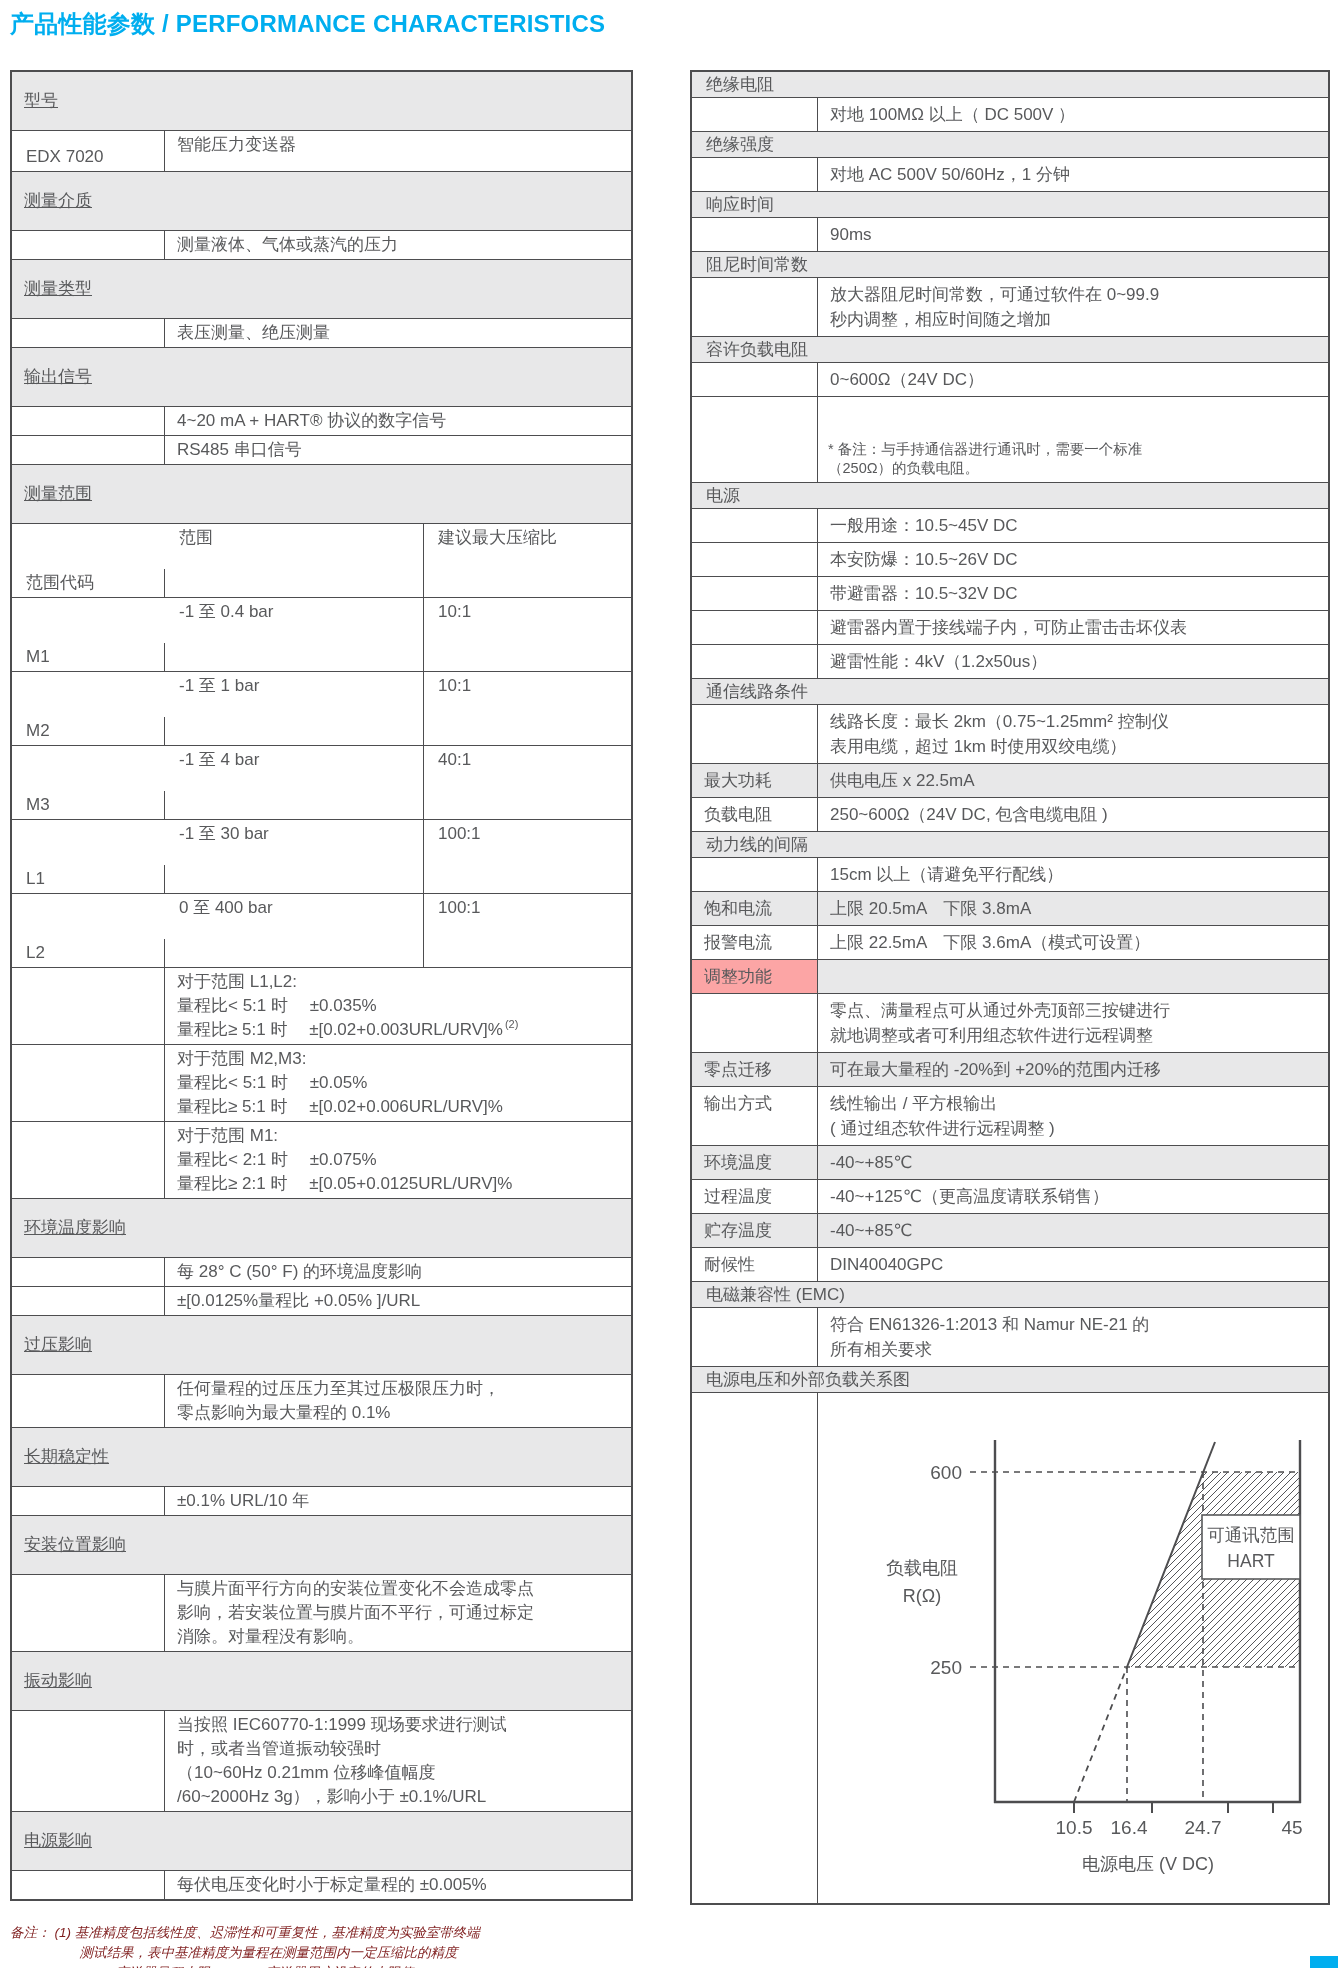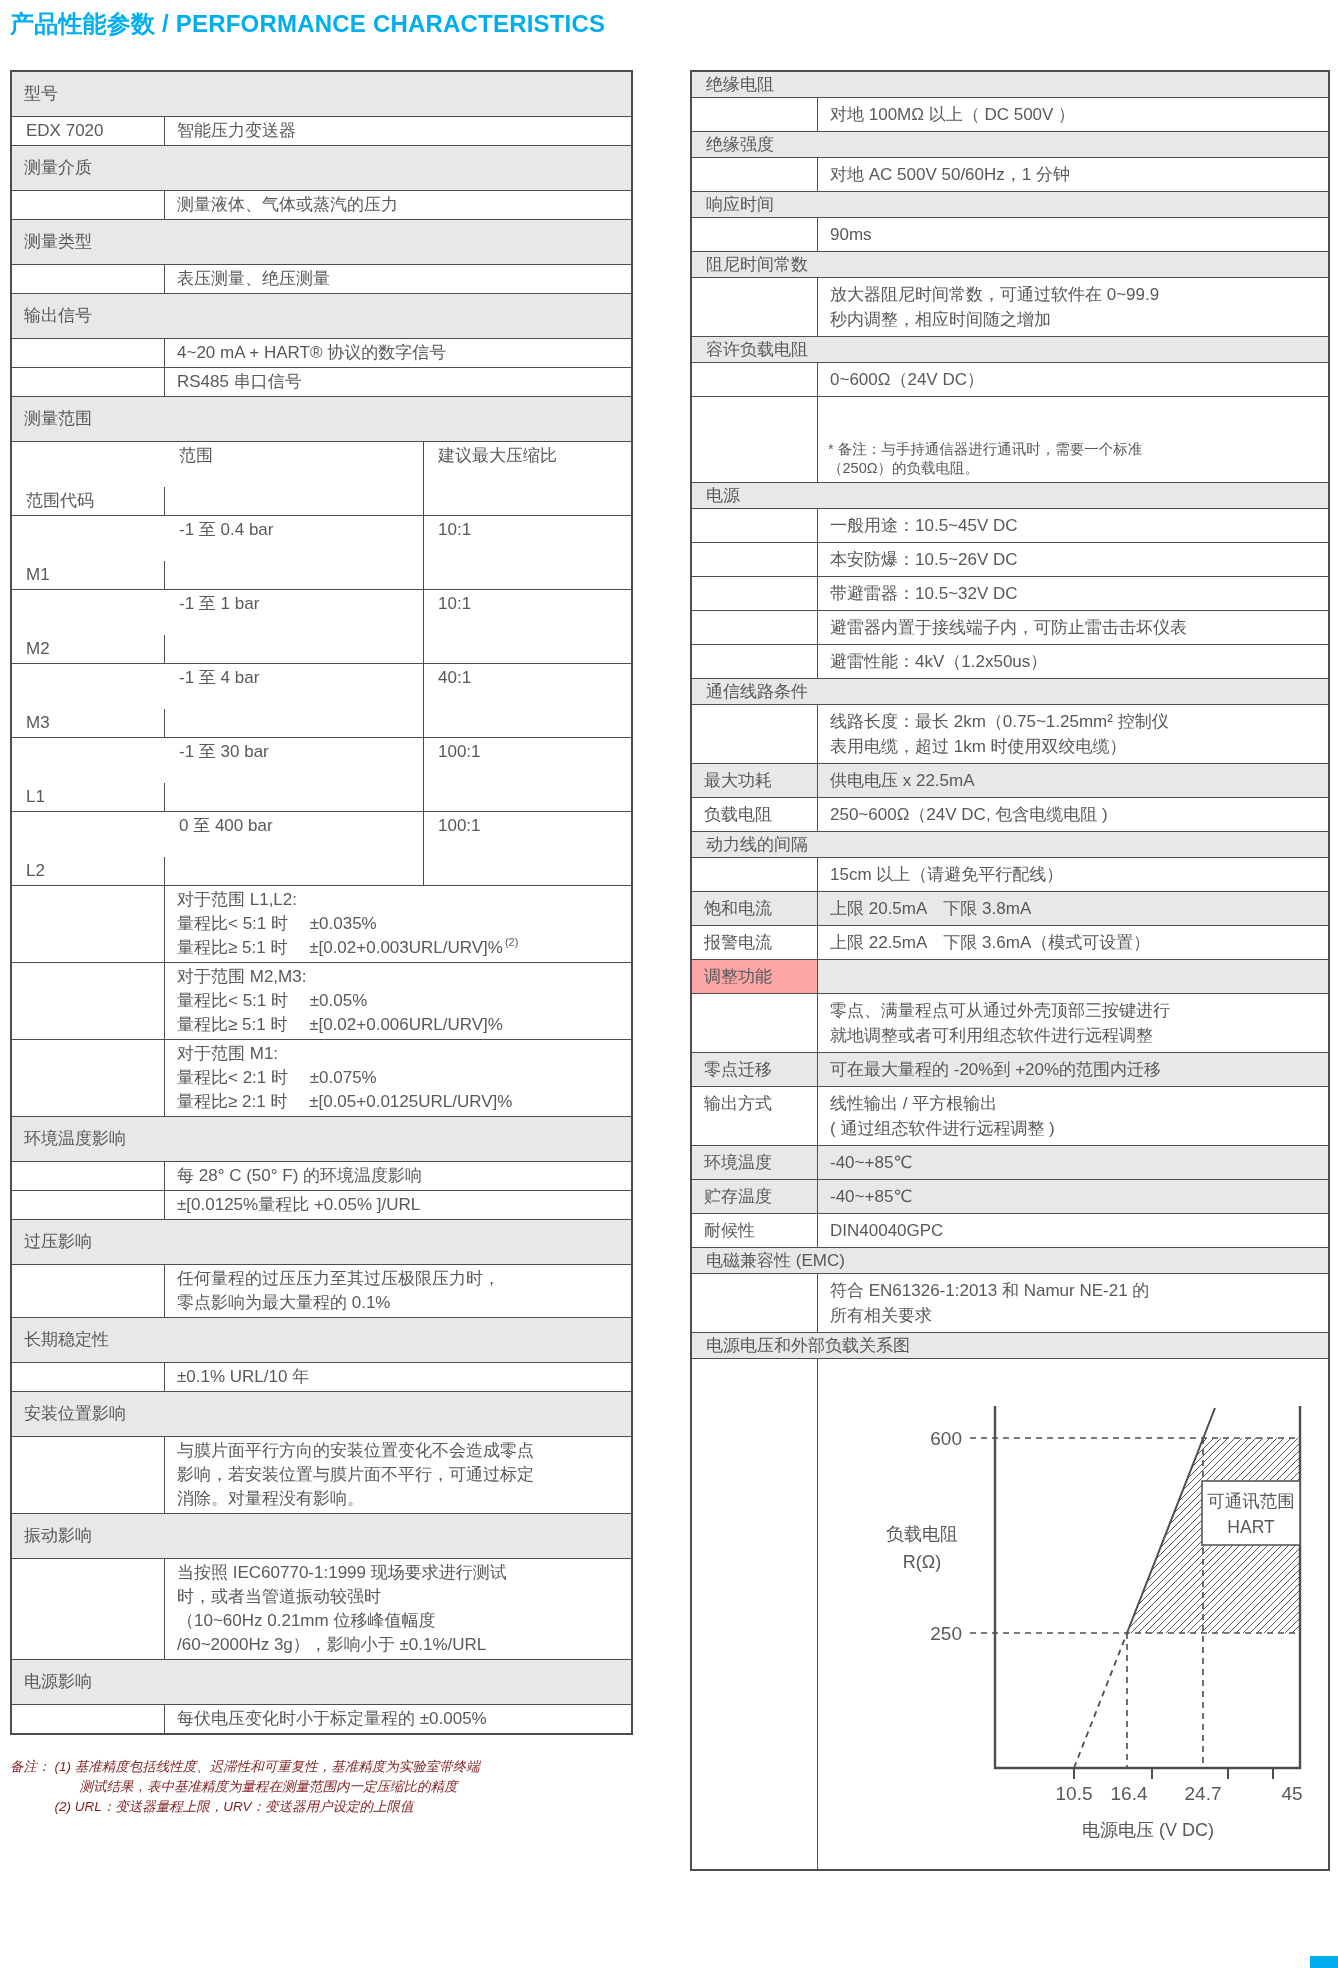--- a/index.html
+++ b/index.html
@@ -13,22 +13,22 @@
   .trow{display:flex;align-items:stretch;border-top:1px solid #4D4D4F;}
   .rows>.trow:first-child{border-top:none;}
   .thead{background:#E8E8E9;}
   .thead .htext{display:inline-block;}
   .hsup,.vsup{font-size:11px;vertical-align:super;line-height:0;margin-left:2px;}
   .tlabel{flex:none;border-right:1px solid #4D4D4F;}
   .tvalue{flex:1 1 auto;white-space:pre-line;}
   .shaded{background:#E8E8E9;}
   
   .ltab{font-size:17px;}
-  .ltab .thead{padding:10px 12px;line-height:24px;}
-  .ltab .tlabel{width:130px;padding:2px 8px 2px 14px;line-height:24px;}
+  .ltab .thead{padding:17px 12px;line-height:24px;text-decoration:underline;}
+  .ltab .tlabel{width:130px;padding:14px 8px 2px 14px;line-height:24px;}
   .ltab .tvalue{padding:2px 10px 2px 12px;line-height:24px;}
   .ltab .t3row{line-height:24px;}
   .ltab .t3c{padding:2px 8px 2px 14px;}
   .ltab .t3c0{width:130px;flex:none;border-right:1px solid #4D4D4F;margin-top:45px;}
   .ltab .t3c1{width:236px;flex:none;border-right:1px solid #4D4D4F;}
   .ltab .t3c2{flex:1 1 auto;}
   
   .rtab{font-size:17px;}
   .rtab .thead{padding:0 14px;line-height:25px;}
   .rtab .tlabel{width:107px;padding:4px 6px 4px 12px;line-height:25px;}
@@ -316,20 +316,24 @@
           </div>
           <div class="trow">
             <div class="tlabel">输出方式</div>
             <div class="tvalue">线性输出 / 平方根输出
 ( 通过组态软件进行远程调整 )</div>
           </div>
           <div class="trow shaded">
             <div class="tlabel">环境温度</div>
             <div class="tvalue">-40~+85℃</div>
           </div>
+          <div class="trow">
+            <div class="tlabel">过程温度</div>
+            <div class="tvalue">-40~+125℃（更高温度请联系销售）</div>
+          </div>
           <div class="trow shaded">
             <div class="tlabel">贮存温度</div>
             <div class="tvalue">-40~+85℃</div>
           </div>
           <div class="trow">
             <div class="tlabel">耐候性</div>
             <div class="tvalue">DIN40040GPC</div>
           </div>
           <div class="trow thead">
             <span class="htext">电磁兼容性 (EMC)</span>

